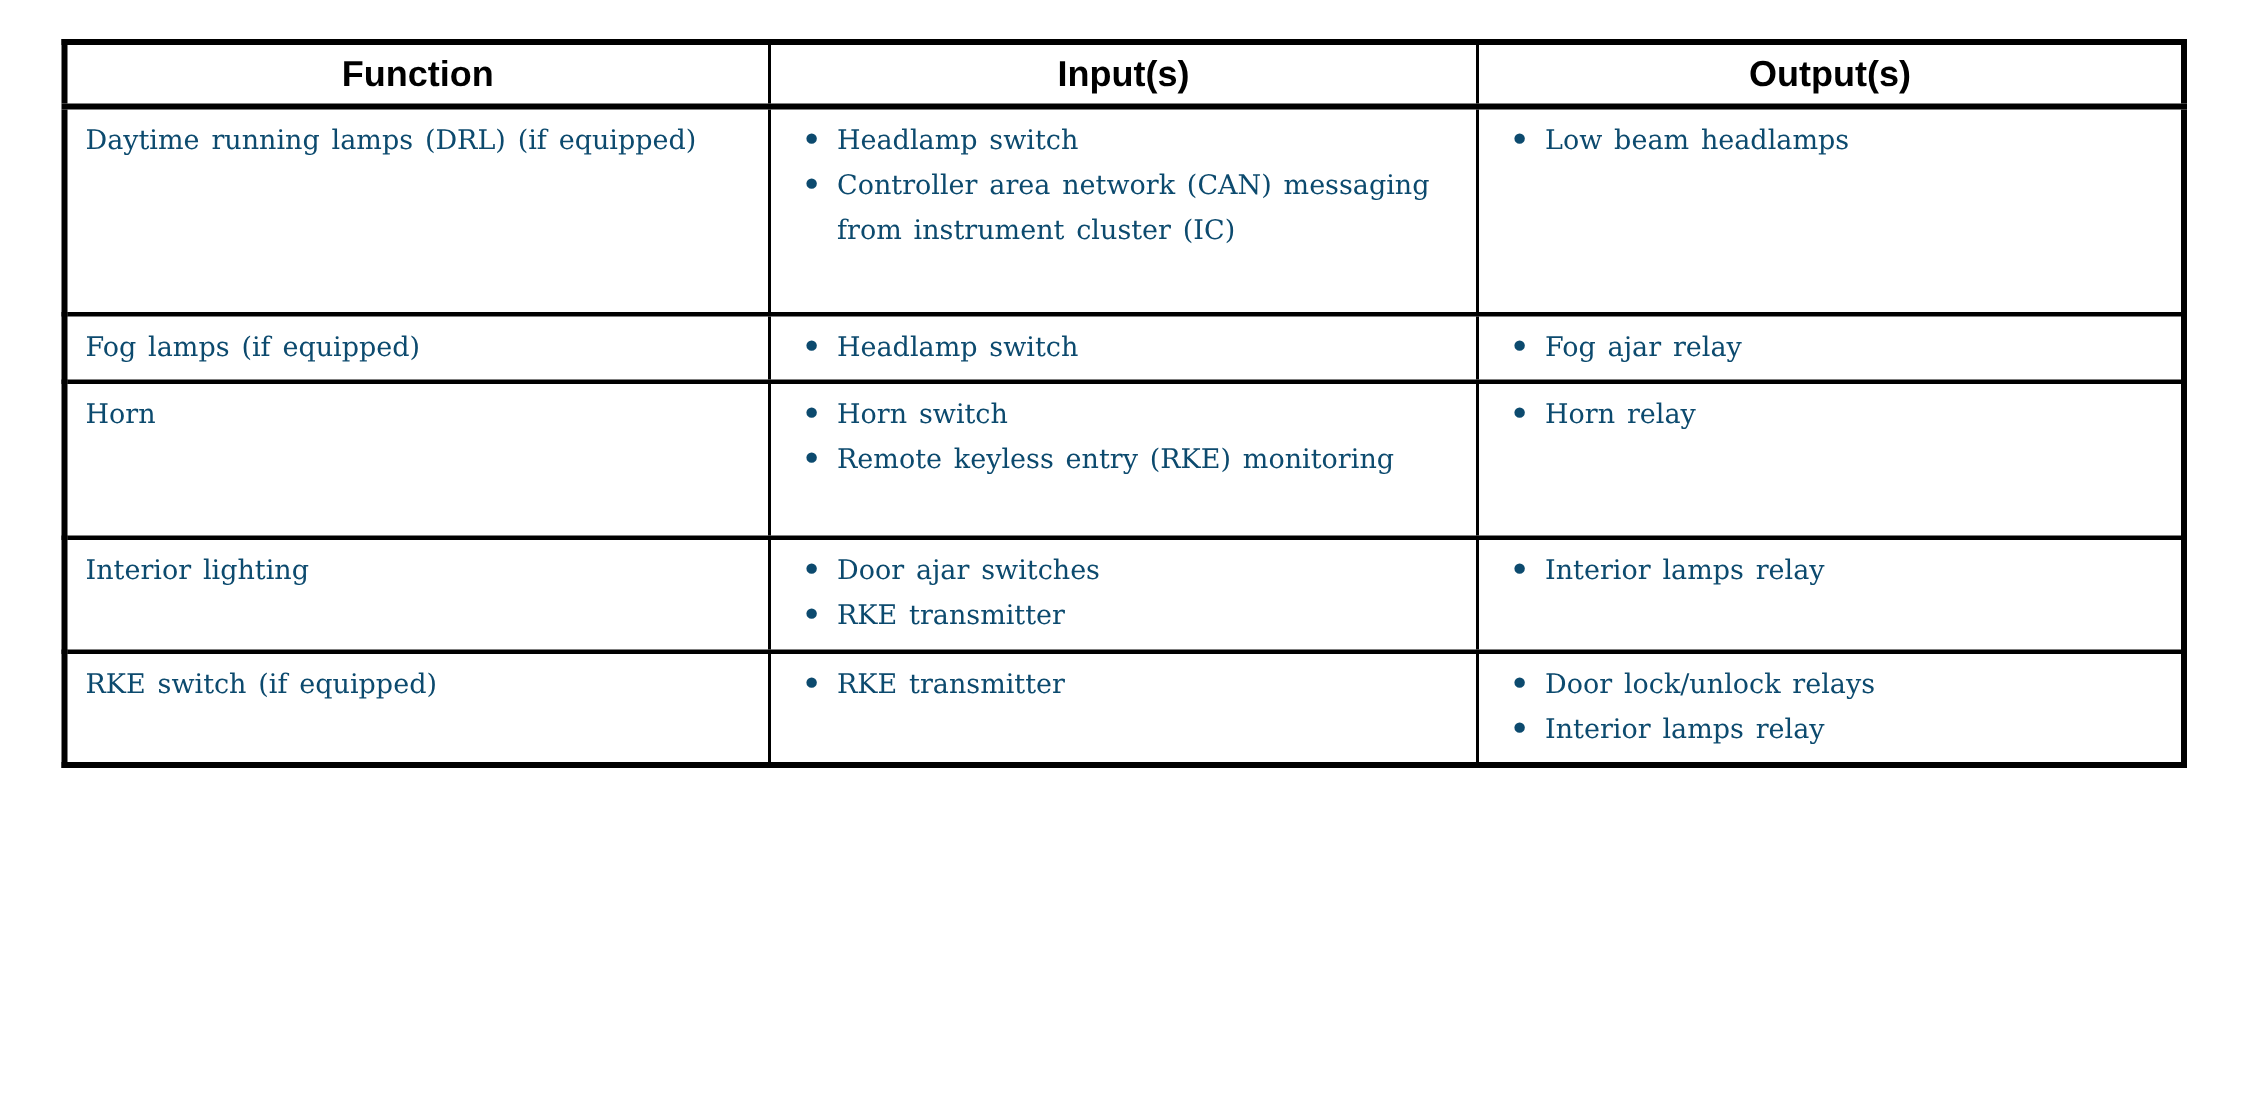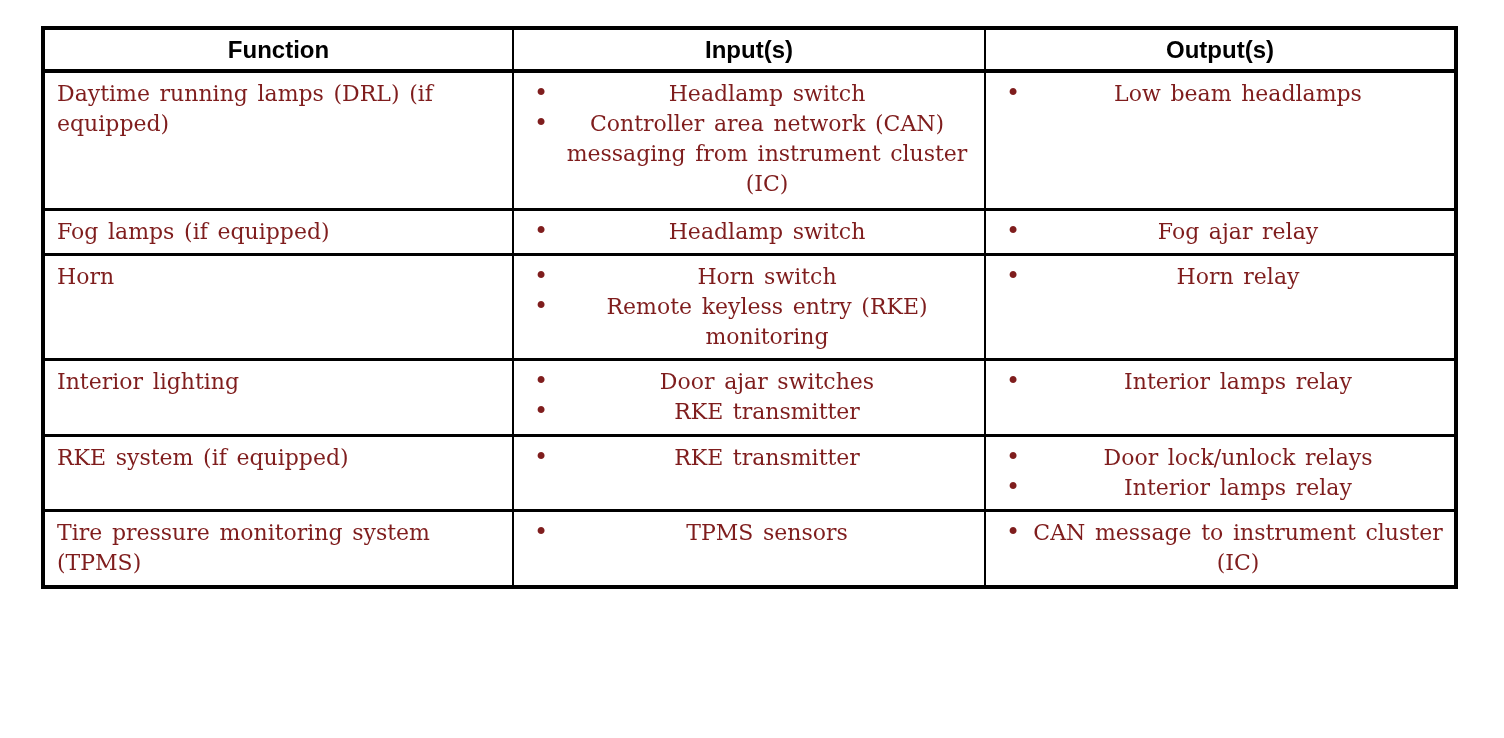--- a/index.html
+++ b/index.html
@@ -35,35 +35,34 @@
     font-size: 24px;
     text-align: center;
     vertical-align: middle;
     padding: 4px 0;
     color: #000000;
   }
   table.func-table td {
     border: 2px solid #000000;
     border-top: 3px solid #000000;
     vertical-align: top;
-    font-size: 22px;
+    font-size: 18px;
     line-height: 30px;
     word-spacing: 0.12em;
     padding: 6px 8px 6px 12px;
-    color: #7f1d1d;
+    color: #0c4a6e;
     overflow: hidden;
   }
   td.cell-list {
     padding: 6px 6px 6px 10px;
   }
   ul.bullets {
     margin: 0;
     padding: 0;
     list-style: none;
-    text-align: center;
   }
   ul.bullets li {
     position: relative;
     padding-left: 32px;
   }
   ul.bullets li::before {
     content: "\2022";
     position: absolute;
     left: 8px;
     top: -1px;
@@ -137,41 +136,28 @@
             <li>RKE transmitter</li>
           </ul>
         </td>
         <td class="cell-list">
           <ul class="bullets">
             <li>Interior lamps relay</li>
           </ul>
         </td>
       </tr>
       <tr style="height:75px">
-        <td>RKE system (if equipped)</td>
+        <td>RKE switch (if equipped)</td>
         <td class="cell-list">
           <ul class="bullets">
             <li>RKE transmitter</li>
           </ul>
         </td>
         <td class="cell-list">
           <ul class="bullets">
             <li>Door lock/unlock relays</li>
             <li>Interior lamps relay</li>
           </ul>
         </td>
       </tr>
-      <tr style="height:77px">
-        <td>Tire pressure monitoring system (TPMS)</td>
-        <td class="cell-list">
-          <ul class="bullets">
-            <li>TPMS sensors</li>
-          </ul>
-        </td>
-        <td class="cell-list">
-          <ul class="bullets">
-            <li>CAN message to instrument cluster (IC)</li>
-          </ul>
-        </td>
-      </tr>
     </tbody>
   </table>
 </div>
 
 </body></html>

